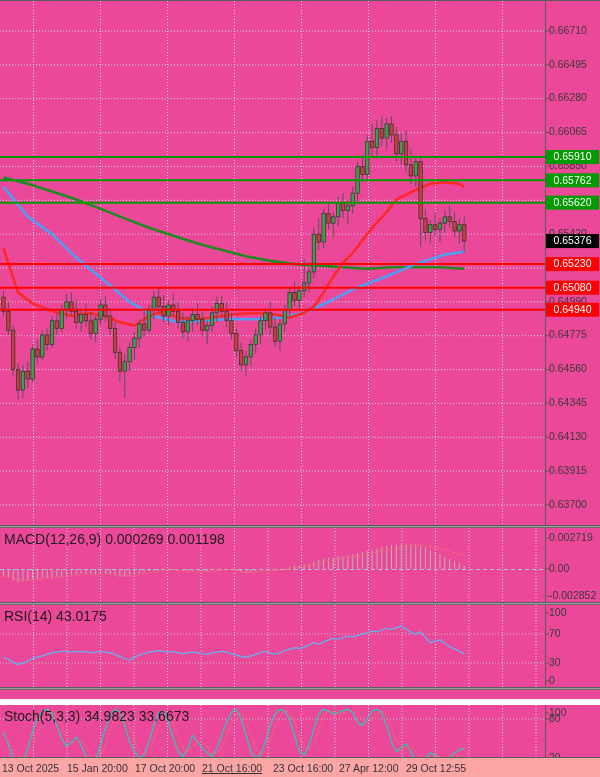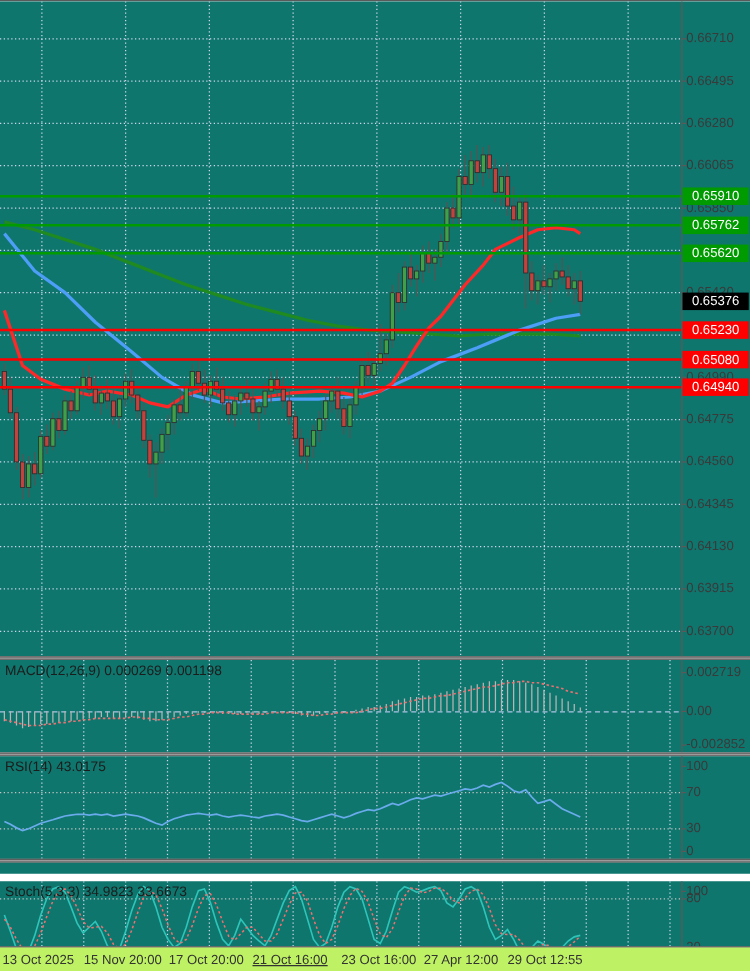--- a/index.html
+++ b/index.html
@@ -1,23 +1,23 @@
 <!DOCTYPE html>
 <html><head>
 <meta charset="utf-8">
 <style>
   html,body{margin:0;padding:0;background:#fff;}
   #chart-root{position:relative;width:600px;height:777px;background:#fff;overflow:hidden;
     font-family:"Liberation Sans",sans-serif;border-top:1px solid #5a5a5a;box-sizing:border-box;}
-  .panel{position:absolute;left:0;width:600px;background:#0f766e;}
+  .panel{position:absolute;left:0;width:600px;background:#ec4899;}
   .panel svg{display:block;}
   .sep{position:absolute;left:0;width:600px;height:3px;background:#9b9b9b;
     border-top:1px solid #5f5f5f;border-bottom:1px solid #6e6e6e;box-sizing:border-box;}
-  .plabel{position:absolute;left:4px;top:3px;font-size:11px;color:#1c1c1c;white-space:nowrap;z-index:5;}
-  #time-axis{position:absolute;left:0;top:757px;width:600px;height:20px;background:#bef264;}
+  .plabel{position:absolute;left:4px;top:3px;font-size:14px;color:#1c1c1c;white-space:nowrap;z-index:5;}
+  #time-axis{position:absolute;left:0;top:757px;width:600px;height:20px;background:#fca5a5;}
   .tlabel{position:absolute;top:4px;font-size:10.5px;color:#333;white-space:nowrap;}
 </style>
 </head>
 <body>
 
 <div id="chart-root">
   <div id="main-panel" class="panel" style="top:0;height:524px;">
       <svg width="600" height="524">
         <g stroke="#ccd7ec" stroke-dasharray="1,2">
           <line x1="0" y1="504" x2="545" y2="504"></line>
@@ -498,20 +498,20 @@
         <line x1="545" y1="53" x2="549" y2="53" stroke="#5a5a5a"></line>
         <text x="549" y="53" font-size="10.5" font-family="Liberation Sans, sans-serif" fill="#3a3a3a" dominant-baseline="middle">20</text>
         <line x1="545" y1="60" x2="549" y2="60" stroke="#5a5a5a"></line>
         <text x="549" y="60" font-size="10.5" font-family="Liberation Sans, sans-serif" fill="#3a3a3a" dominant-baseline="middle">0</text>
       </svg>
     </div>
   <div class="sep" style="top:756px;"></div>
 
   <div id="time-axis">
       <div class="tlabel" style="left: 2px;">13 Oct 2025</div>
-      <div class="tlabel" style="left: 67px;">15 Nov 20:00</div>
+      <div class="tlabel" style="left: 67px;">15 Jan 20:00</div>
       <div class="tlabel" style="left: 135px; text-align: right;">17 Oct 20:00</div>
       <div class="tlabel" style="left: 202px; text-decoration: underline;">21 Oct 16:00</div>
       <div class="tlabel" style="left: 273px; text-align: center;">23 Oct 16:00</div>
       <div class="tlabel" style="left: 339px;">27 Apr 12:00</div>
       <div class="tlabel" style="left: 406px;">29 Oct 12:55</div>
     </div>
 </div>
 
 </body></html>

